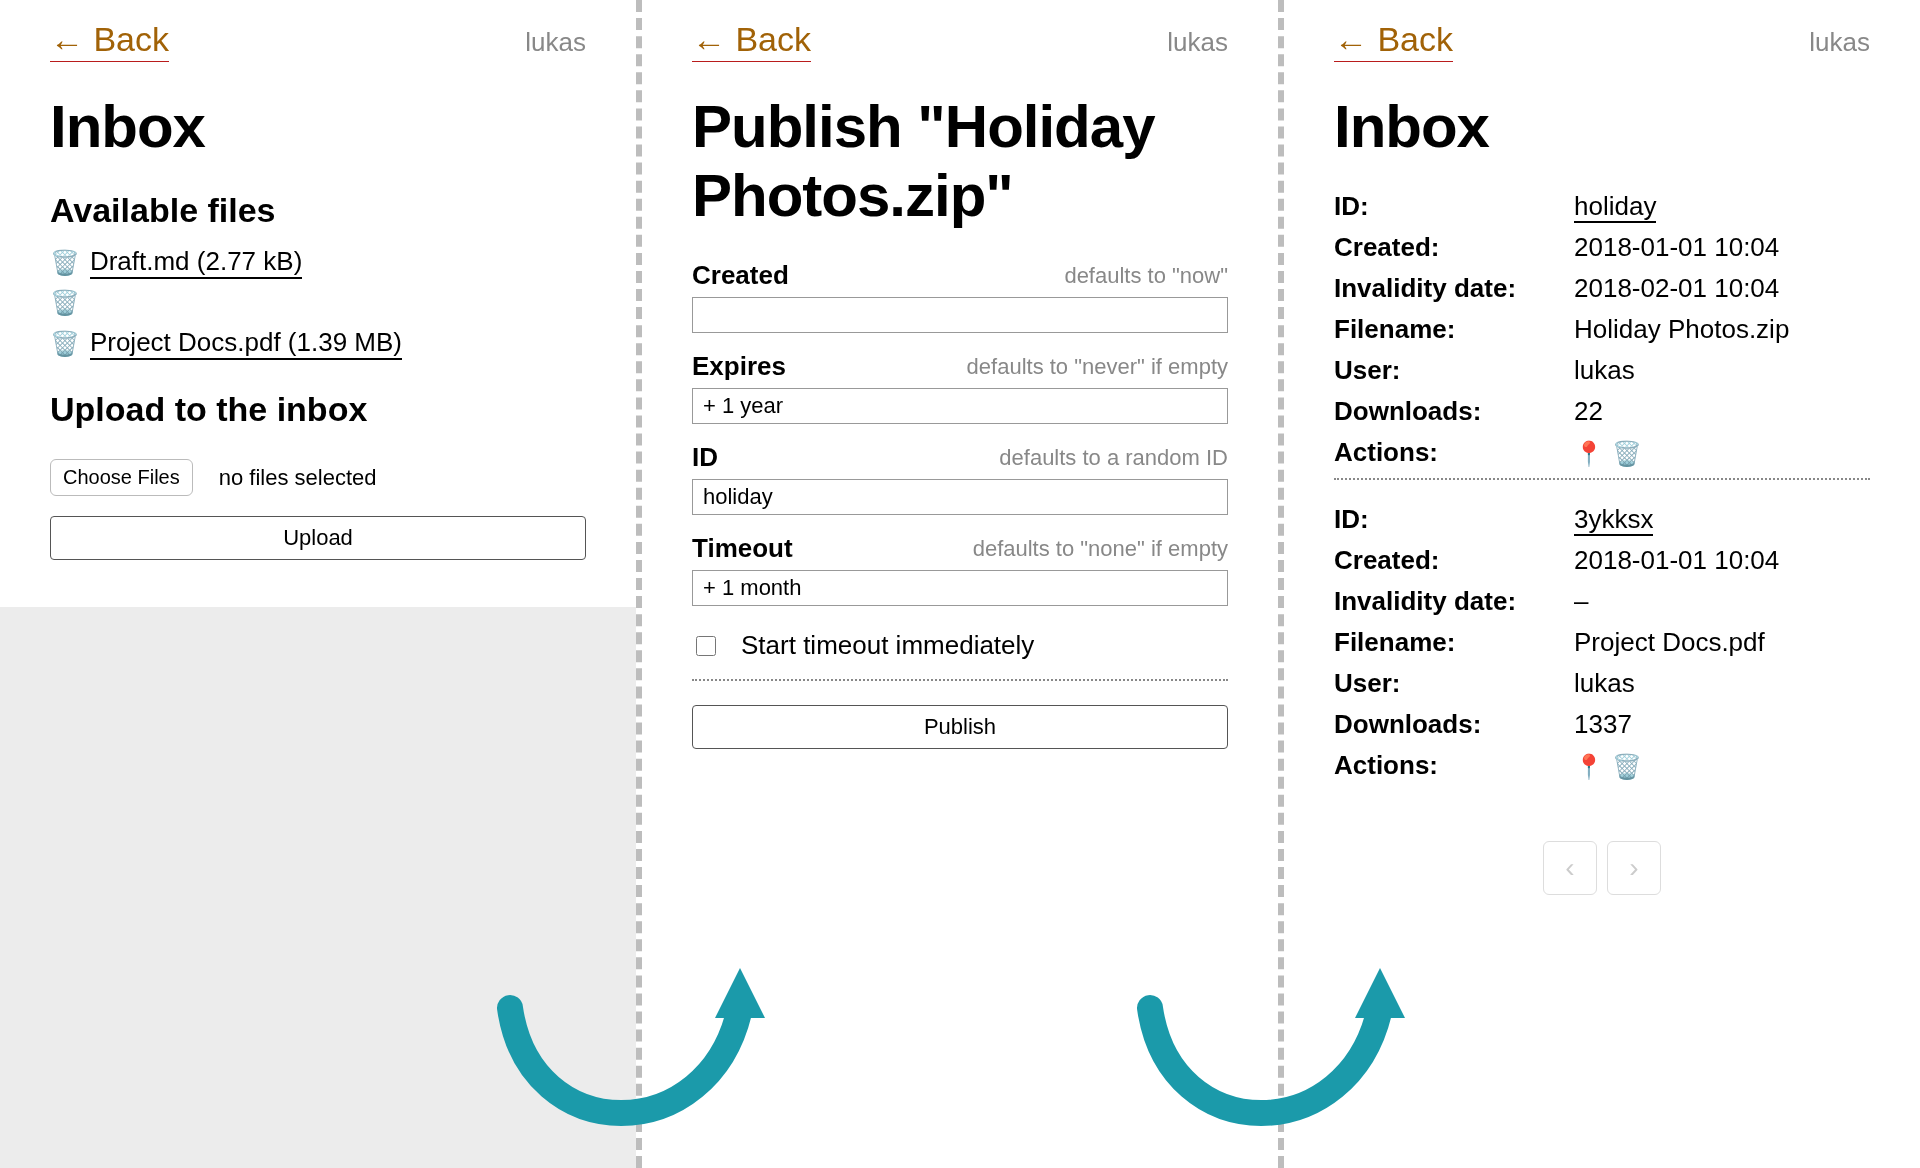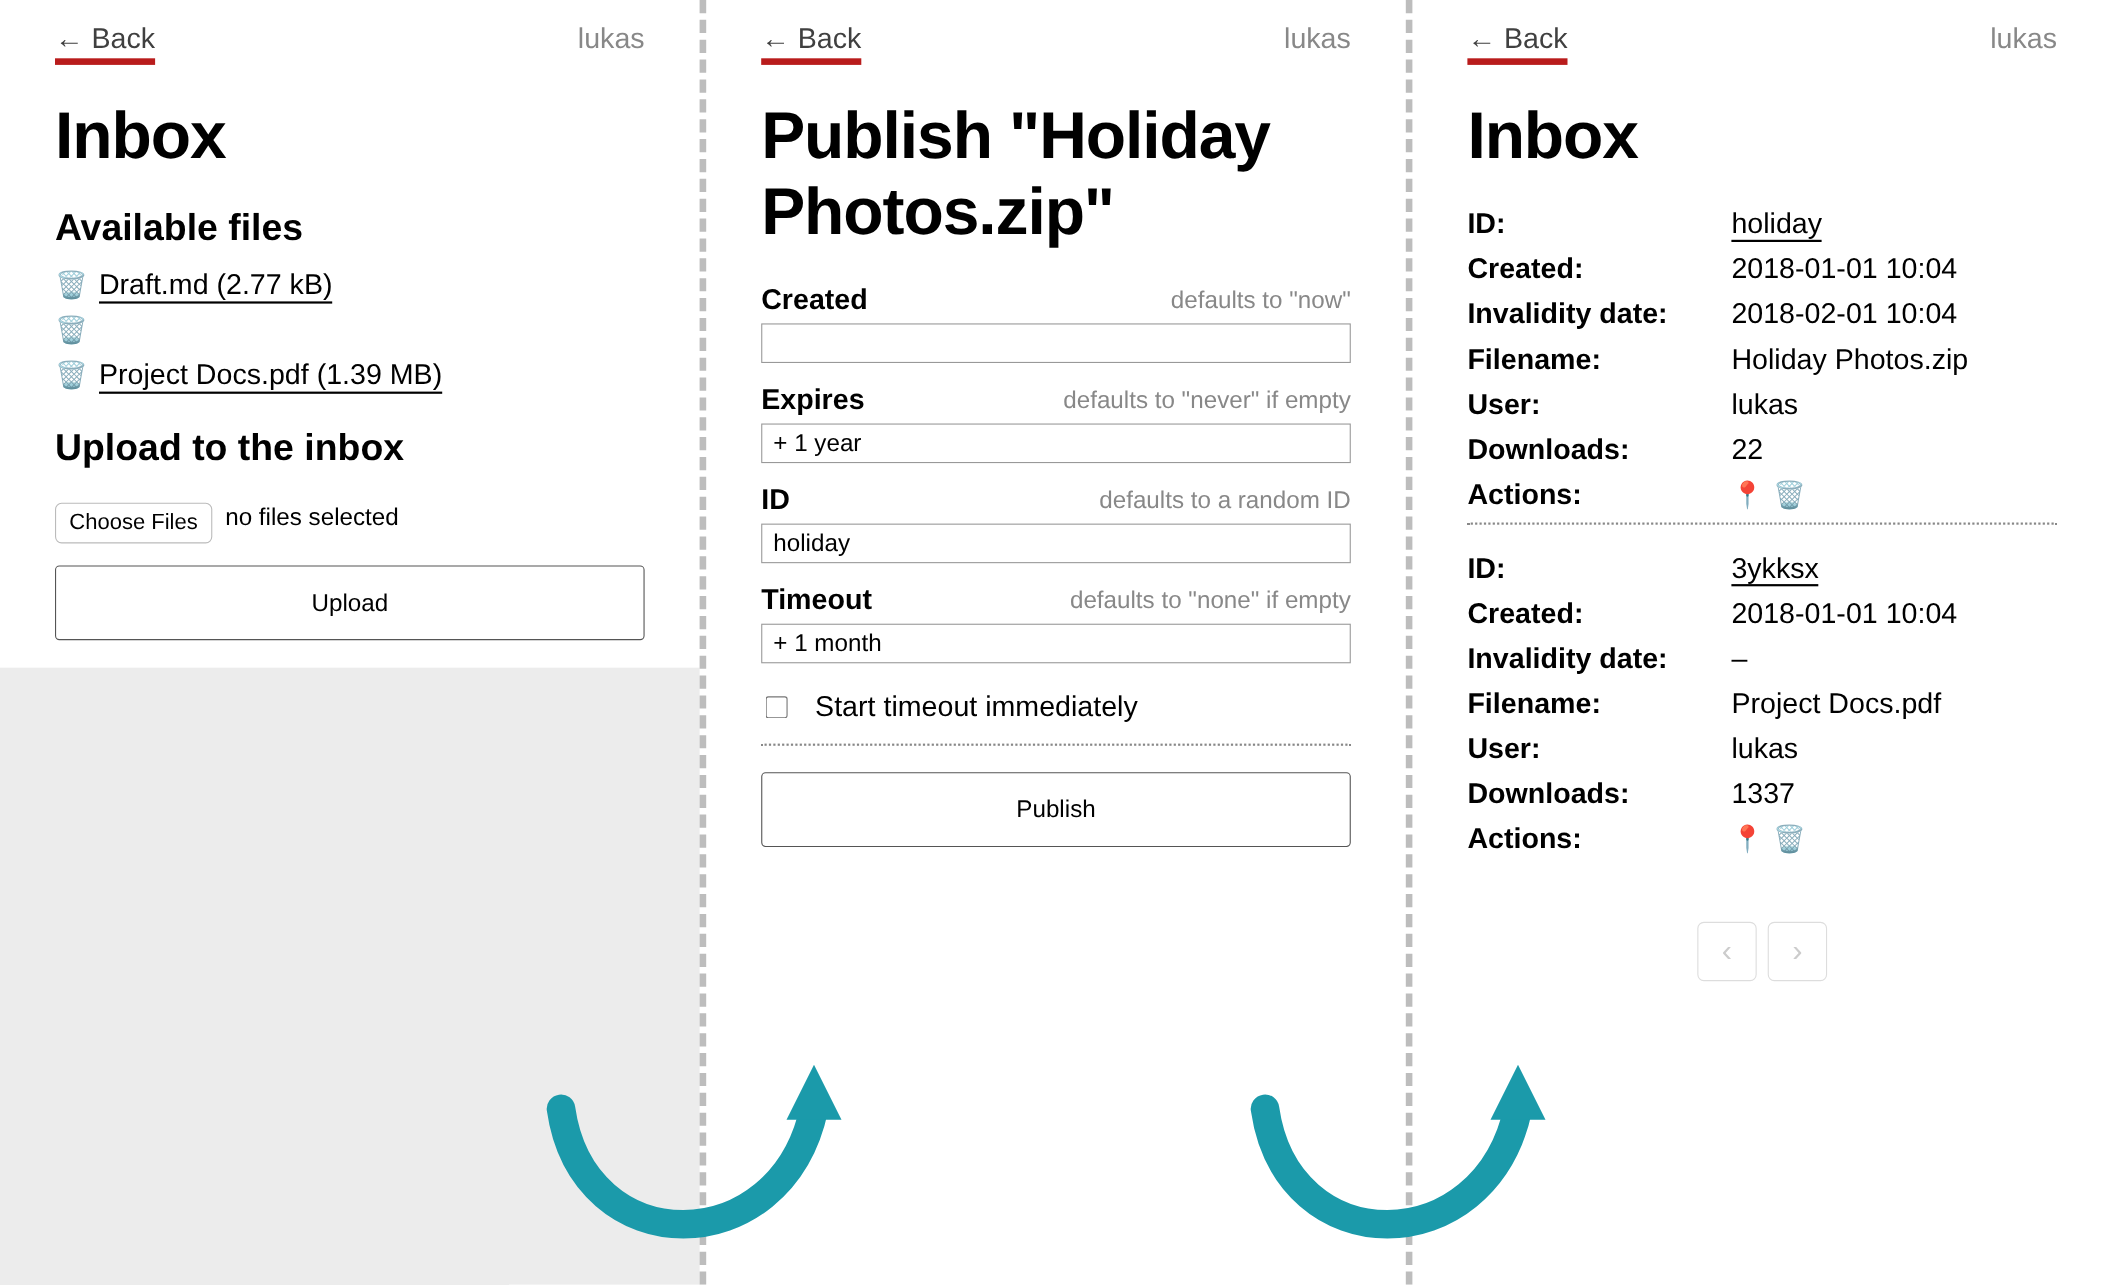--- a/index.html
+++ b/index.html
@@ -26,23 +26,23 @@
     border-left: 6px dashed #bdbdbd;
     height: 100%;
   }
   .topbar {
     display: flex;
     justify-content: space-between;
     align-items: baseline;
     margin-bottom: 10px;
   }
   .back {
-    font-size: 26px;
-    color: #404040;
-    border-bottom: 6px solid #b91c1c;
+    font-size: 34px;
+    color: #a16207;
+    border-bottom: 1px solid #b91c1c;
     padding-bottom: 2px;
     cursor: pointer;
   }
   .user {
     font-size: 26px;
     color: #888;
   }
   h1 {
     font-size: 60px;
     font-weight: 800;
@@ -71,40 +71,40 @@
     cursor: pointer;
     font-size: 24px;
     filter: grayscale(20%);
   }
   .flink {
     border-bottom: 2px solid #000;
     cursor: pointer;
   }
   .filepick {
     display: flex;
-    align-items: flex-start;
-    gap: 12px;
+    align-items: center;
+    gap: 26px;
     margin: 30px 0 20px 0;
     font-size: 22px;
   }
   .choose {
     border: 1px solid #bbb;
     border-radius: 6px;
     padding: 6px 12px;
     font-size: 20px;
     background: #fff;
     cursor: pointer;
   }
   .widebtn {
     display: block;
     width: 100%;
     border: 1px solid #555;
     border-radius: 4px;
     background: #fff;
-    padding: 20px 0;
+    padding: 8px 0;
     font-size: 22px;
     cursor: pointer;
     text-align: center;
   }
   .graylow {
     position: absolute;
     left: 0; right: 0; bottom: 0;
     height: 48%;
     background: #ececec;
     z-index: -1;

